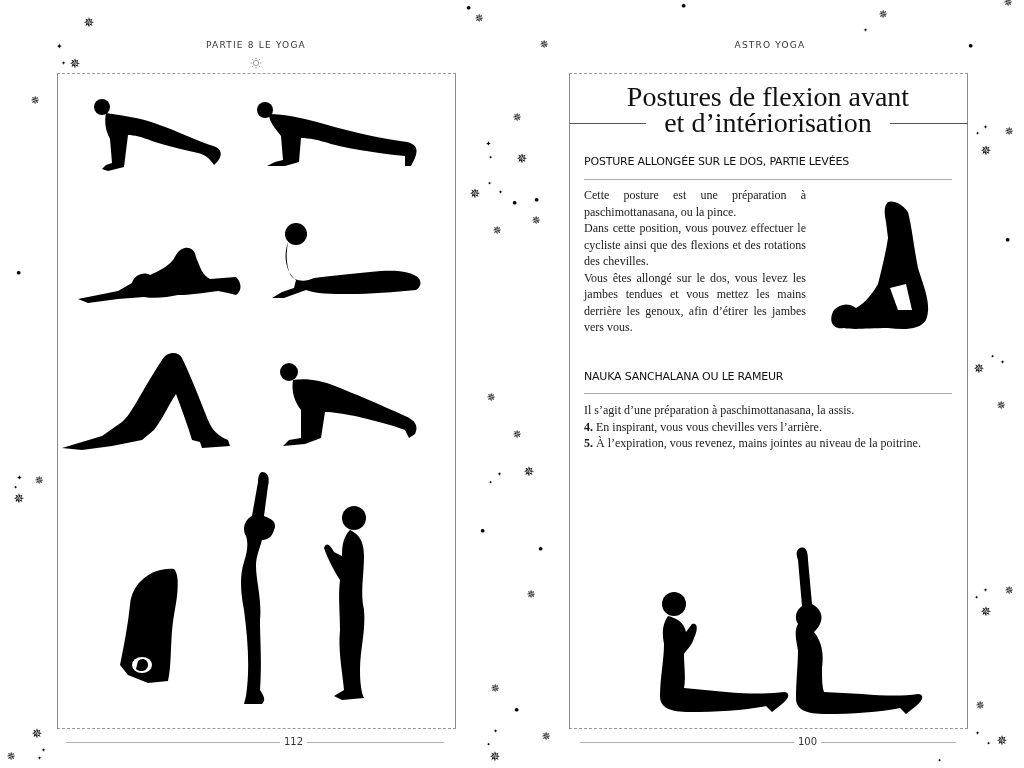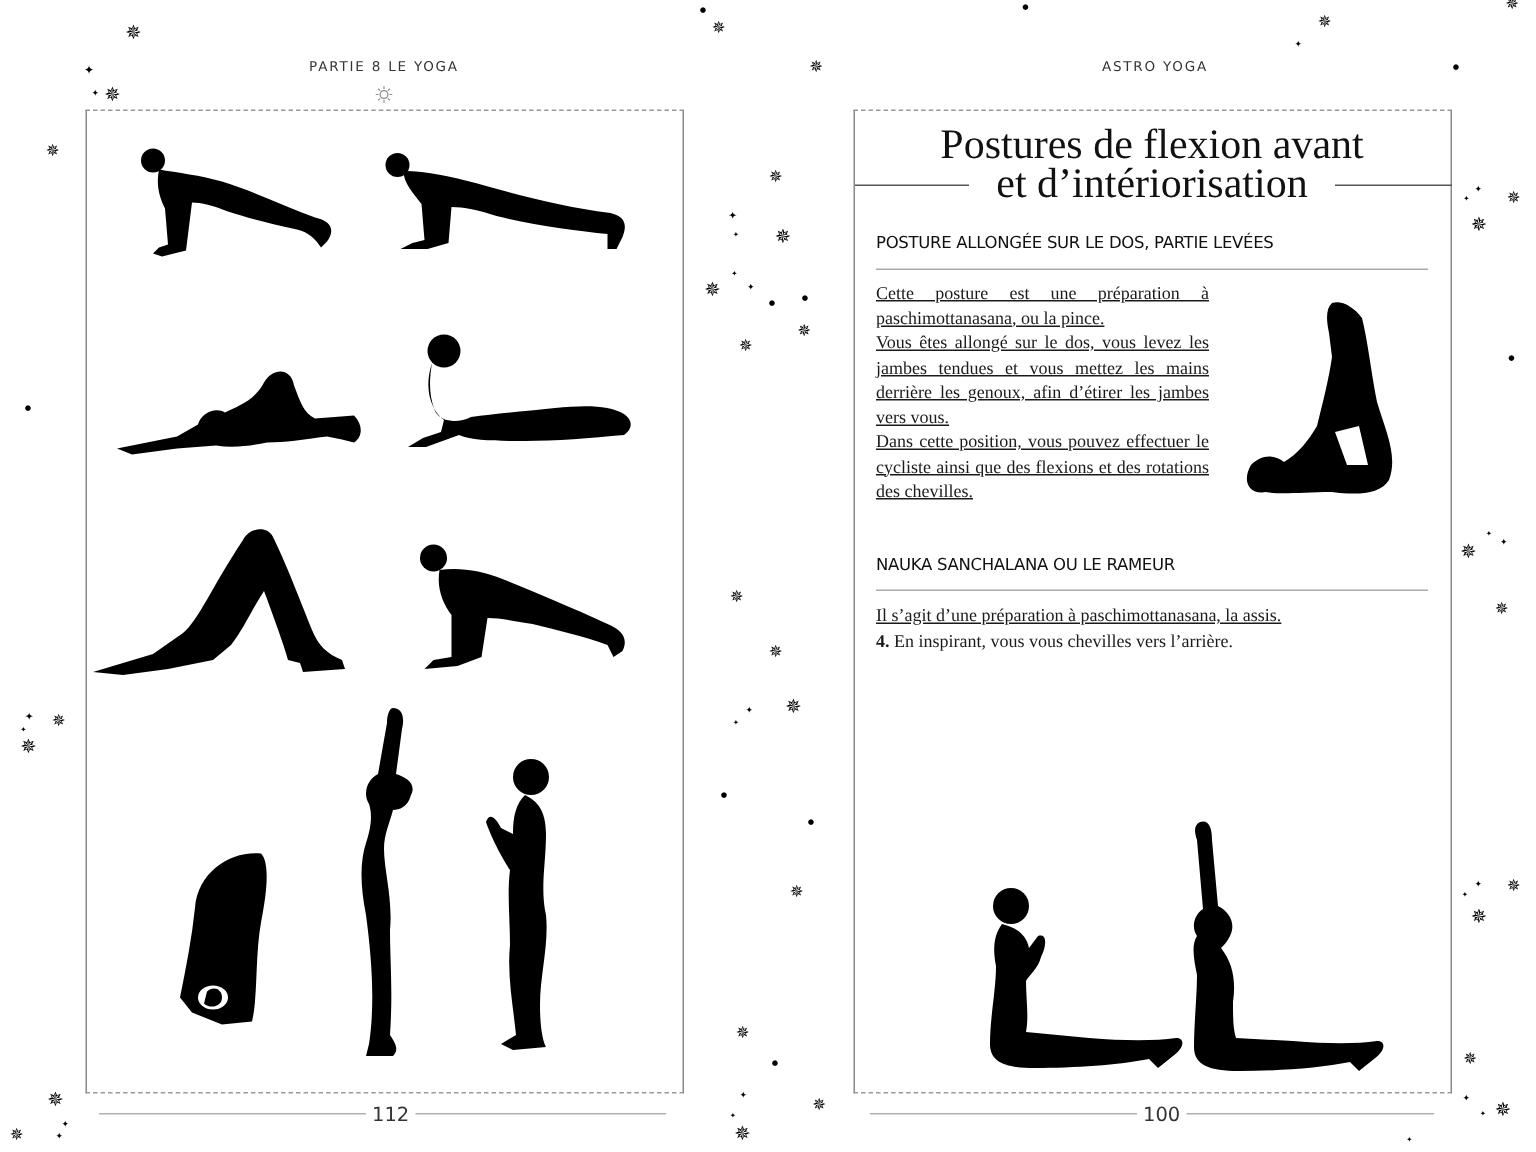--- a/index.html
+++ b/index.html
@@ -13,38 +13,38 @@
     font-size: 9px; letter-spacing: 1.2px; color: #333; text-align: center;
   }
   .sun-icon { position: absolute; left: 250px; top: 57px; width: 12px; height: 12px; }
   .frame {
     position: absolute; box-sizing: border-box;
     border-left: 1px solid #8a8a8a; border-right: 1px solid #8a8a8a;
     border-top: 1px dashed #9a9a9a; border-bottom: 1px dashed #9a9a9a;
   }
   .folio-line { position: absolute; height: 1px; background: #b0b0b0; }
   .folio {
-    position: absolute; font-family: "DejaVu Sans", sans-serif; font-size: 13px;
-    color: #333; background: #fff; padding: 0 4px;
+    position: absolute; font-family: "DejaVu Sans", sans-serif; font-size: 10px;
+    color: #333; background: #fff; padding: 0 4px; margin-left: 36px;
   }
   .title {
     position: absolute; left: 570px; width: 396px; text-align: center;
     font-family: "Liberation Serif", serif; color: #111; font-size: 28px; line-height: 29px;
   }
   .title-rule { position: absolute; height: 1px; background: #555; }
   .sec-head {
     position: absolute; left: 584px; font-family: "DejaVu Sans", sans-serif;
     font-size: 11px; color: #111; letter-spacing: -0.2px;
   }
   .sec-rule { position: absolute; left: 584px; width: 368px; height: 1px; background: #aaa; }
   .para {
     position: absolute; font-size: 12px; line-height: 16.5px; color: #1a1a1a;
     text-align: justify;
   }
-  .para p { margin: 0; text-decoration: underline; }
+  .para p { margin: 0; }
   .steps { margin: 0; padding: 0; list-style: none; }
   .steps li { padding-left: 12px; text-indent: -12px; }
   .steps b { font-weight: bold; }
   .star { position: absolute; color: #000; line-height: 1; font-family: "DejaVu Sans", sans-serif; }
   svg.fig { position: absolute; overflow: visible; }
 </style>
 </head>
 <body>
 
 <div id="stars">
@@ -175,36 +175,37 @@
 <div class="title" style="top:82px;">Postures de flexion avant</div>
 <div class="title-rule" style="left:570px;top:123px;width:76px;"></div>
 <div class="title" style="top:108px;">et d’intériorisation</div>
 <div class="title-rule" style="left:890px;top:123px;width:78px;"></div>
 
 <div class="sec-head" style="top:155px;">POSTURE ALLONGÉE SUR LE DOS, PARTIE LEVÉES</div>
 <div class="sec-rule" style="top:179px;"></div>
 
 <div class="para" style="left:584px;top:187px;width:222px;">
   <p>Cette posture est une préparation à paschimottanasana, ou la pince.</p>
+  <p>Dans cette position, vous pouvez effectuer le cycliste ainsi que des flexions et des rotations des chevilles.</p>
   <p>Vous êtes allongé sur le dos, vous levez les jambes tendues et vous mettez les mains derrière les genoux, afin d’étirer les jambes vers vous.</p>
-  <p>Dans cette position, vous pouvez effectuer le cycliste ainsi que des flexions et des rotations des chevilles.</p>
 </div>
 
 <svg class="fig" style="left:828px;top:198px;" width="106" height="136" viewBox="0 0 106 136">
   <path d="M60,4 C66,2 74,6 80,14 C84,30 86,50 90,70 C96,90 104,106 98,122 C92,132 76,132 60,130 C40,130 26,132 16,130 C4,132 0,122 6,112 C12,106 20,104 28,110 C38,104 44,96 50,86 C54,70 58,54 60,40 L58,24 C56,14 56,8 60,4 Z" fill="#000"></path>
   <path d="M62,90 L70,112 L84,112 L78,86 Z" fill="#fff"></path>
 </svg>
 
 <div class="sec-head" style="top:370px;">NAUKA SANCHALANA OU LE RAMEUR</div>
 <div class="sec-rule" style="top:393px;"></div>
 
 <div class="para" style="left:584px;top:402px;width:370px;">
   <p>Il s’agit d’une préparation à paschimottanasana, la assis.</p>
   <ul class="steps">
     <li><b>4.</b> <span>En inspirant, vous vous chevilles vers l’arrière.</span></li>
+    <li><b>5.</b> <span>À l’expiration, vous revenez, mains jointes au niveau de la poitrine.</span></li>
   </ul>
 </div>
 
 <svg class="fig" style="left:656px;top:588px;" width="135" height="130" viewBox="0 0 135 130">
   <circle cx="18" cy="16" r="12" fill="#000"></circle>
   <path d="M12,28 C20,30 28,34 30,44 L36,36 C42,34 42,42 38,50 C36,58 30,62 28,66 C28,78 30,90 28,100 L70,104 C94,106 114,106 128,104 C134,104 134,110 126,116 L116,124 L110,118 C90,122 60,124 34,124 C14,124 4,120 4,108 C4,90 8,72 8,56 C6,46 6,36 12,28 Z" fill="#000"></path>
 </svg>
 <svg class="fig" style="left:792px;top:544px;" width="132" height="175" viewBox="0 0 132 175">
   <path d="M8,4 C14,2 16,8 16,16 L20,60 C28,64 32,72 28,80 C26,84 24,86 22,88 C30,98 32,110 30,124 C30,134 30,142 32,148 L70,150 C94,152 112,152 126,150 C132,150 132,156 124,162 L114,170 L108,164 C88,168 60,170 34,170 C14,170 4,166 4,154 C4,138 6,120 6,106 C4,96 2,86 6,80 C2,74 4,66 10,62 L6,16 C4,10 4,6 8,4 Z" fill="#000"></path>
 </svg>

